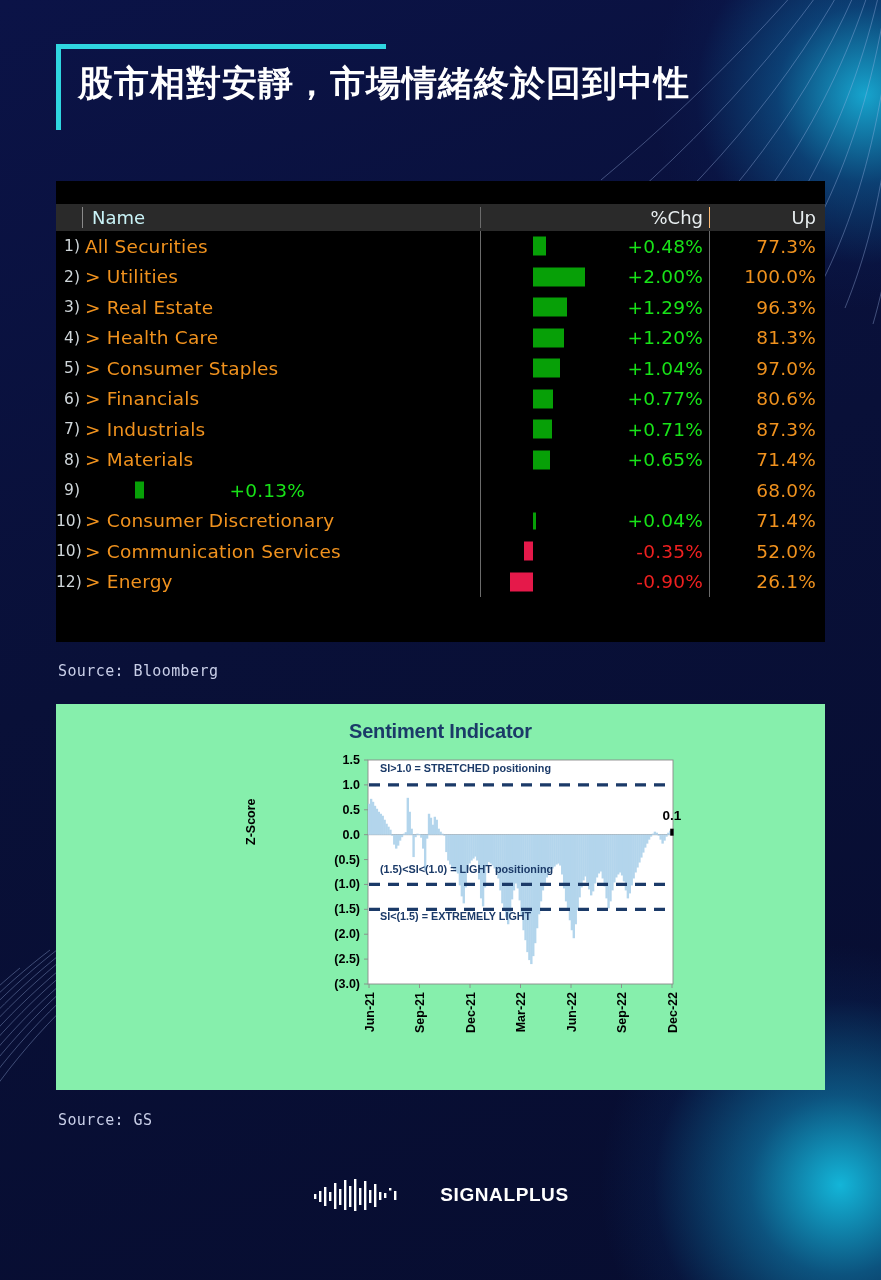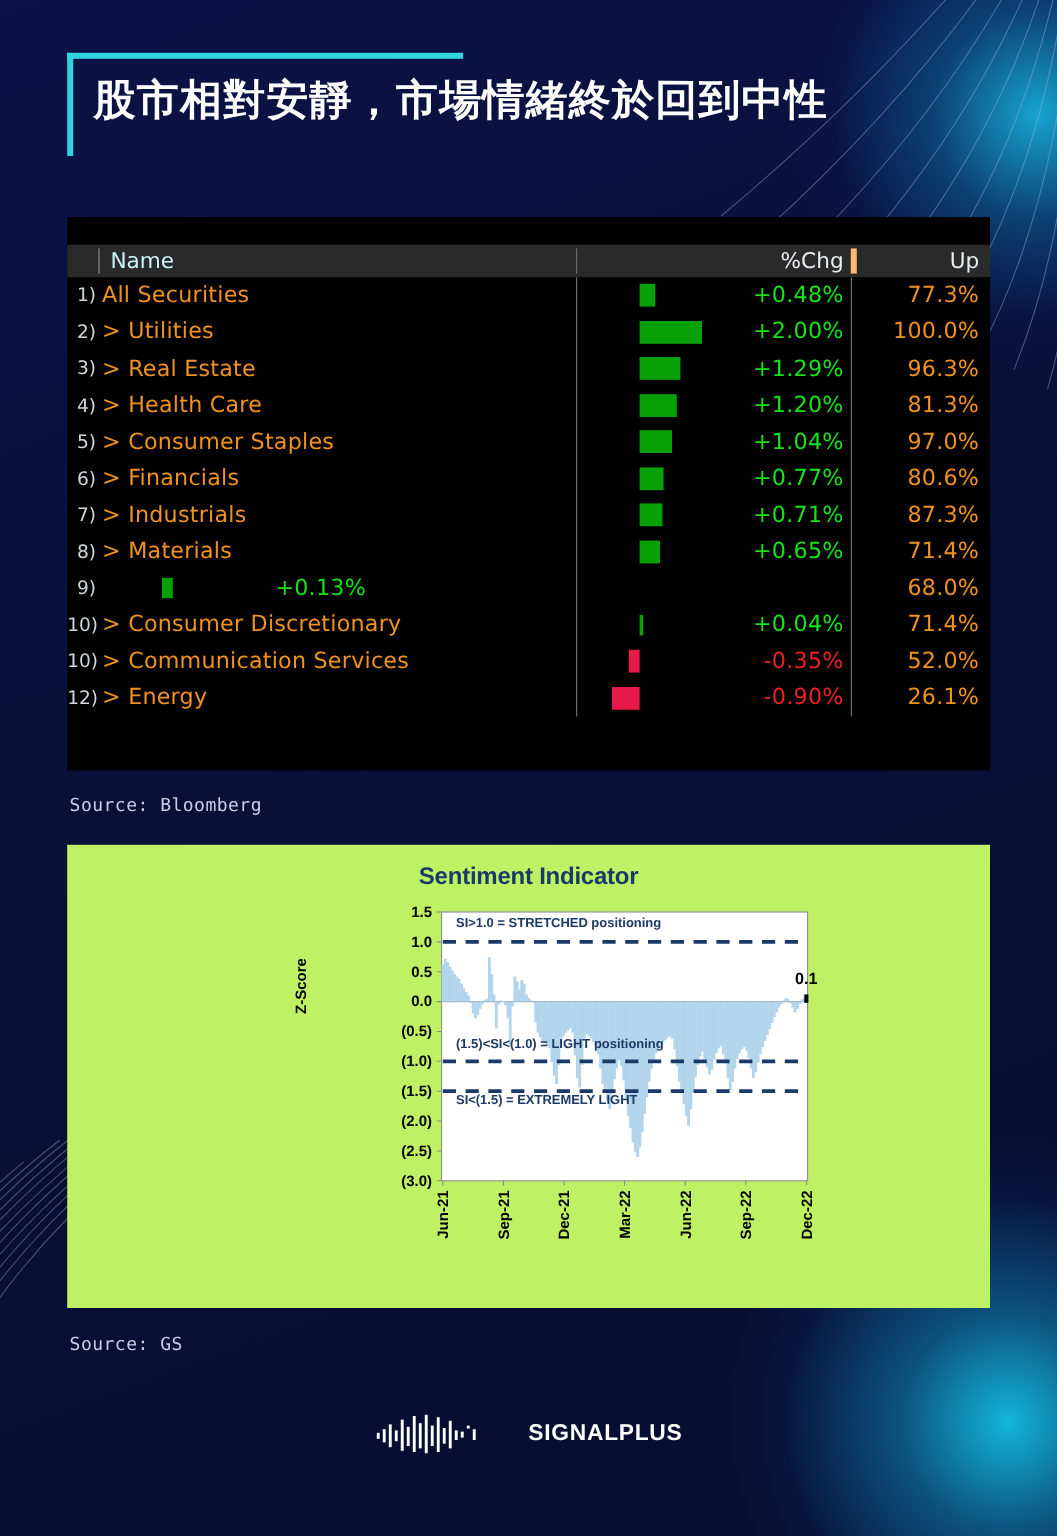--- a/index.html
+++ b/index.html
@@ -87,21 +87,21 @@
     border-left: 1px solid #6b6b6b;
     font-family: "DejaVu Sans", sans-serif;
     padding-left: 40px;
   }
   #bb-header .cell-up {
     flex: 1 1 auto;
     text-align: right;
     padding-right: 9px;
     color: #e8eef0;
     font-size: 18px;
-    border-left: 5px solid #fdba74;
+    border-left: 1px solid #fdba74;
     font-family: "DejaVu Sans", sans-serif;
   }
 
   #bb-rows { position: relative; }
   .bb-row {
     position: relative;
     height: 30.5px;
     display: flex;
     align-items: center;
     font-size: 18.5px;
@@ -169,21 +169,21 @@
     letter-spacing: 0.4px;
   }
   #source-bloomberg { left: 58px; top: 662px; }
   #source-gs        { left: 58px; top: 1111px; }
 
   
   #chart-card {
     position: absolute;
     left: 56px; top: 704px;
     width: 769px; height: 386px;
-    background: #bef264;
+    background: #86efac;
   }
   #chart-title {
     position: absolute;
     left: 0; right: 0; top: 16px;
     text-align: center;
     font-size: 20px;
     font-weight: bold;
     color: #1b3a68;
     letter-spacing: -0.2px;
   }

